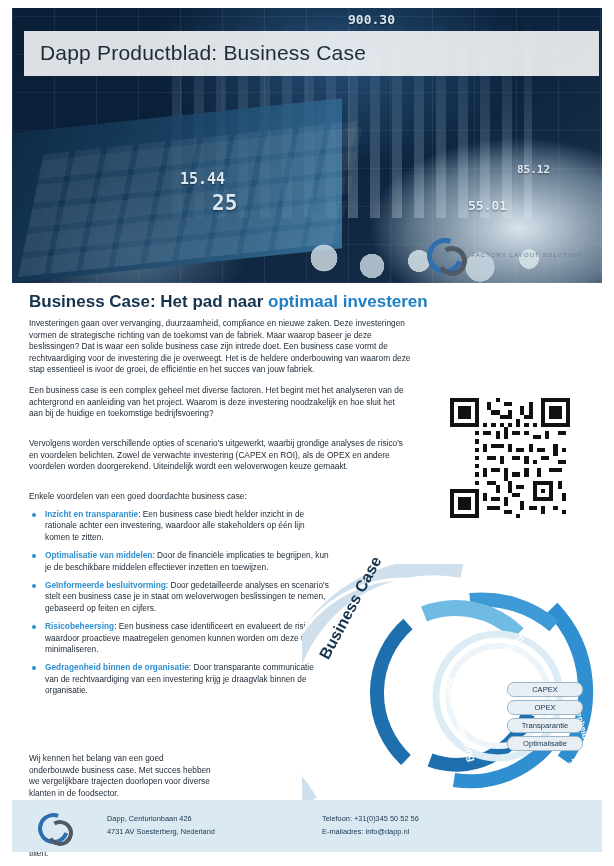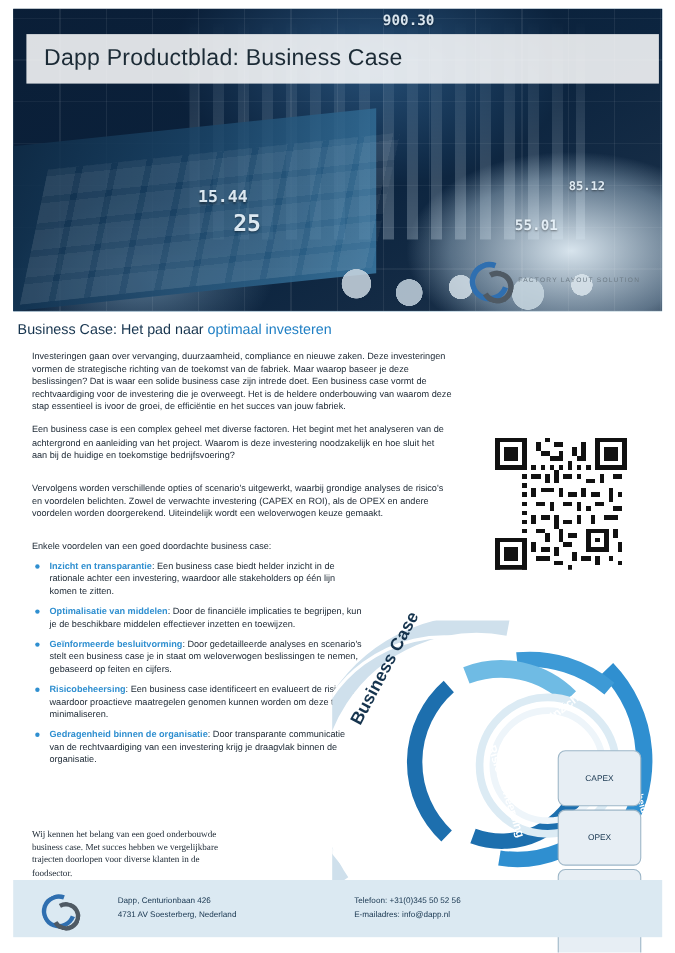--- a/index.html
+++ b/index.html
@@ -160,24 +160,24 @@
   
   .content {
     position: absolute;
     left: 12px;
     top: 286px;
     width: 590px;
     height: 572px;
   }
   .headline {
     position: absolute;
-    left: 4px;
+    left: 17px;
     top: 6px;
-    font-size: 13px;
-    font-weight: normal;
+    font-size: 17px;
+    font-weight: bold;
     color: #16344e;
   }
   .headline .accent { color: #1f7fc4; }
   p.para {
     position: absolute;
     left: 17px;
     width: 382px;
     font-size: 8.3px;
     line-height: 11.6px;
     color: #1b2733;
@@ -219,21 +219,20 @@
     font-weight: bold;
   }
   .p-close {
     position: absolute;
     left: 17px;
     width: 185px;
     font-size: 8.3px;
     line-height: 11.6px;
     color: #1b2733;
     margin: 0;
-    font-family: Liberation Serif, serif;
   }
   .pc1 { top: 467px; }
   .pc2 { top: 516px; }
   
   .qr {
     position: absolute;
     right: 32px;
     top: 112px;
     width: 120px;
     height: 120px;
@@ -291,21 +290,21 @@
     top: 118px;
     width: 76px;
   }
   .pill {
     background: #e7eef4;
     border: 1px solid #9db6c7;
     border-radius: 7px;
     font-size: 7.6px;
     color: #16344e;
     text-align: center;
-    padding: 20px 0;
+    padding: 2px 0;
     margin-bottom: 3px;
   }
   
   .footer {
     position: absolute;
     left: 12px;
     top: 800px;
     width: 590px;
     height: 52px;
     background: #dbe9f2;

